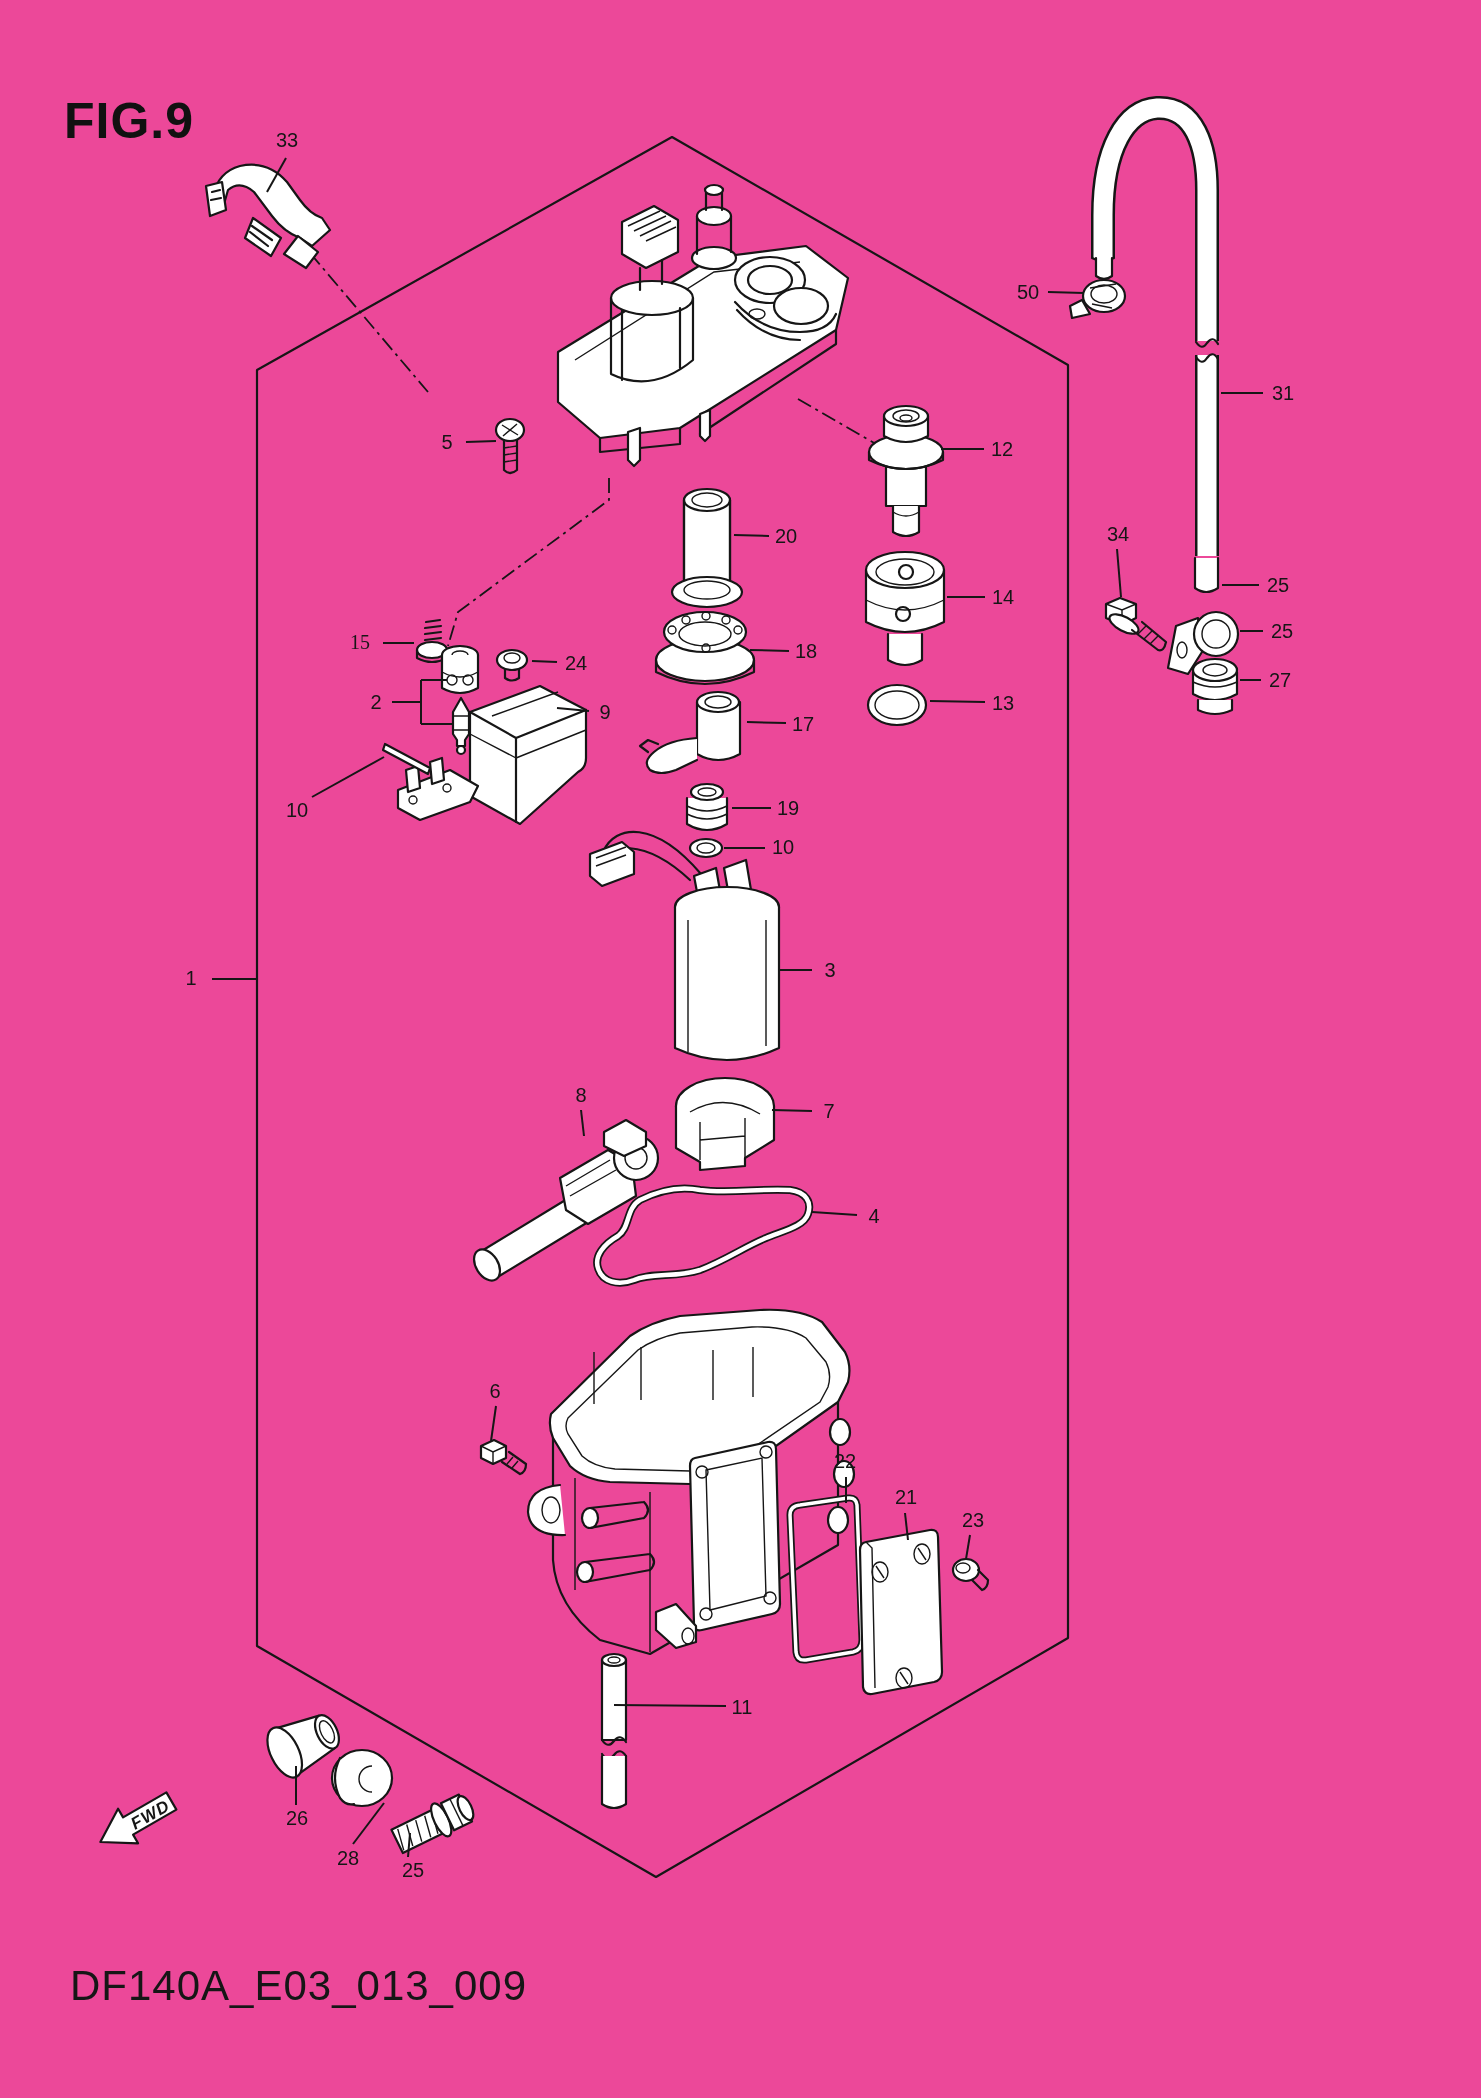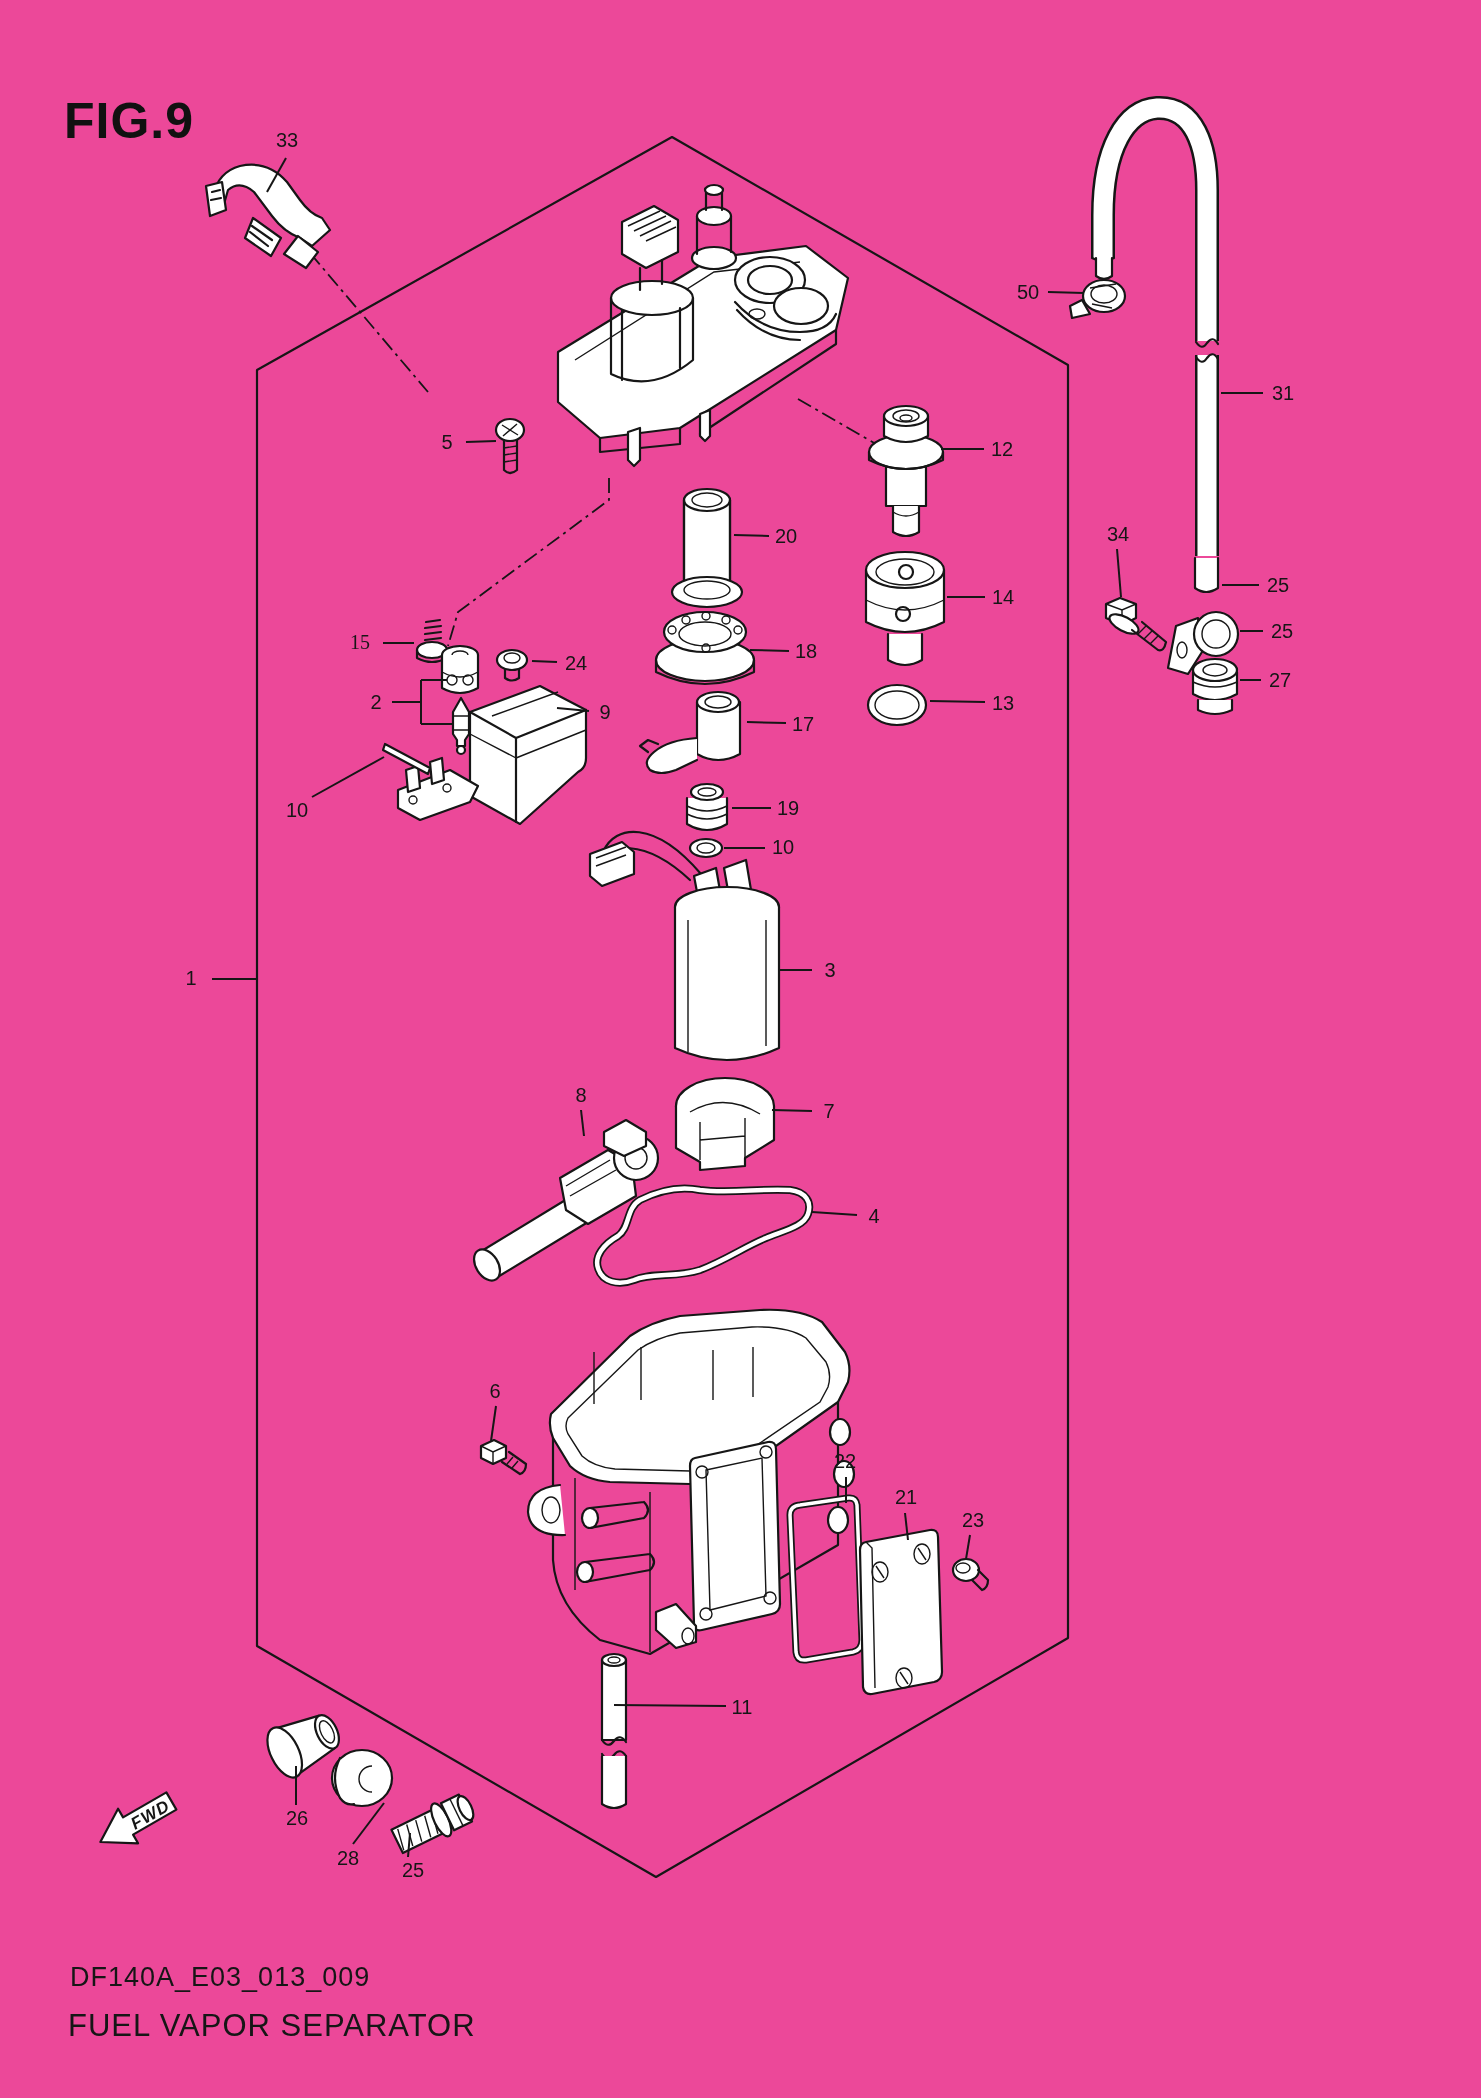--- a/index.html
+++ b/index.html
@@ -18,21 +18,21 @@
   #leaders line{stroke:#161616;stroke-width:2;}
   .callout{
     position:absolute;transform:translate(-50%,-50%);
     font-size:20px;line-height:1;color:#161616;white-space:nowrap;
   }
   .fig-title{
     position:absolute;left:64px;top:92px;font-size:50px;font-weight:bold;
     letter-spacing:1px;color:#111;
   }
   .footer-code{
-    position:absolute;left:70px;top:1962px;font-size:27px;color:#161616;letter-spacing:1px;
+    position:absolute;left:70px;top:1962px;font-size:42px;color:#161616;letter-spacing:1px;
   }
   .footer-caption{
     position:absolute;left:68px;top:2008px;font-size:31px;color:#161616;letter-spacing:1px;
   }
 </style>
 </head>
 <body>
 
 <div class="stage">
 
@@ -445,14 +445,13 @@
       <div class="callout" style="left: 348px; top: 1858px;">28</div>
       <div class="callout" style="left: 1278px; top: 585px;">25</div>
       <div class="callout" style="left: 1028px; top: 292px;">50</div>
       <div class="callout" style="left: 1283px; top: 393px;">31</div>
       <div class="callout" style="left: 1282px; top: 631px;">25</div>
       <div class="callout" style="left: 287px; top: 140px;">33</div>
       <div class="callout" style="left: 1118px; top: 534px; text-align: center;">34</div>
     </div>
 
   <div class="footer-code">DF140A_E03_013_009</div>
-  <div class="footer-caption">FUEL VAPOR SEPARATOR</div>
 </div>
 
 </body></html>

